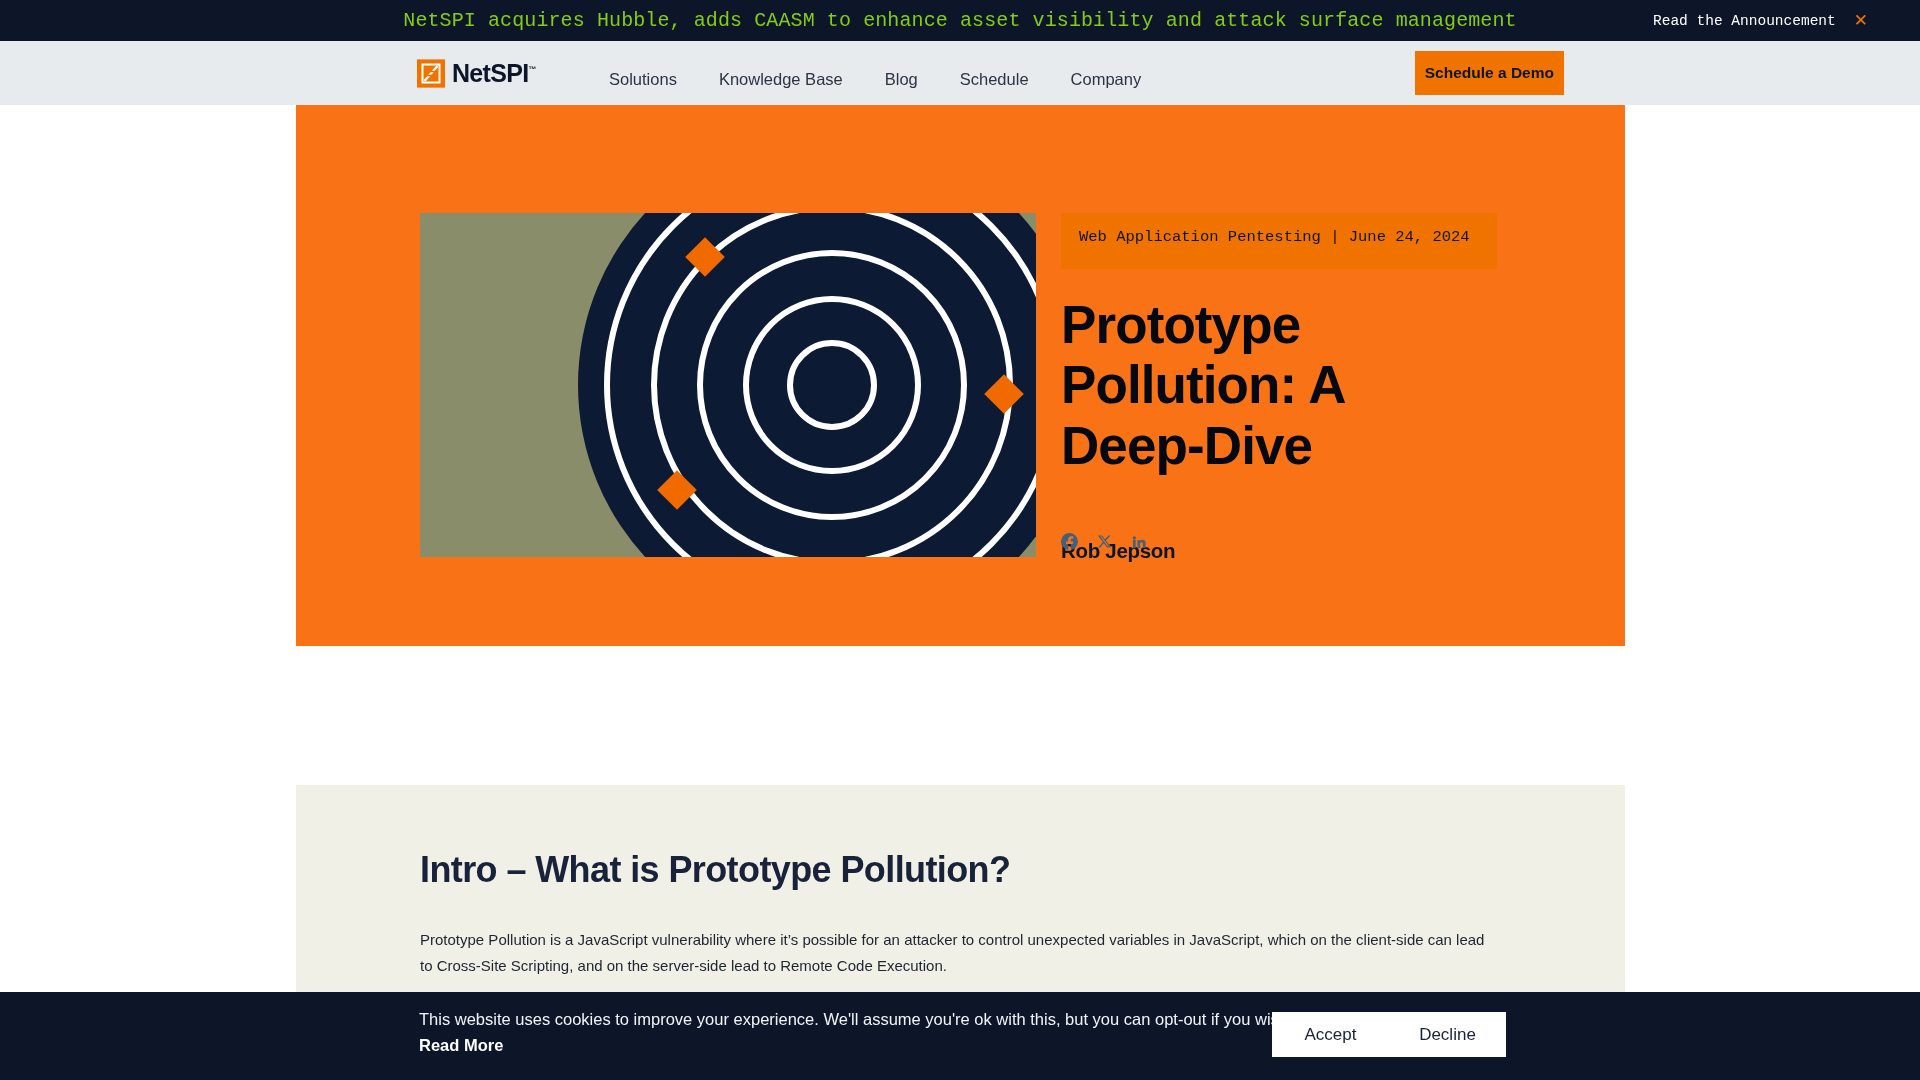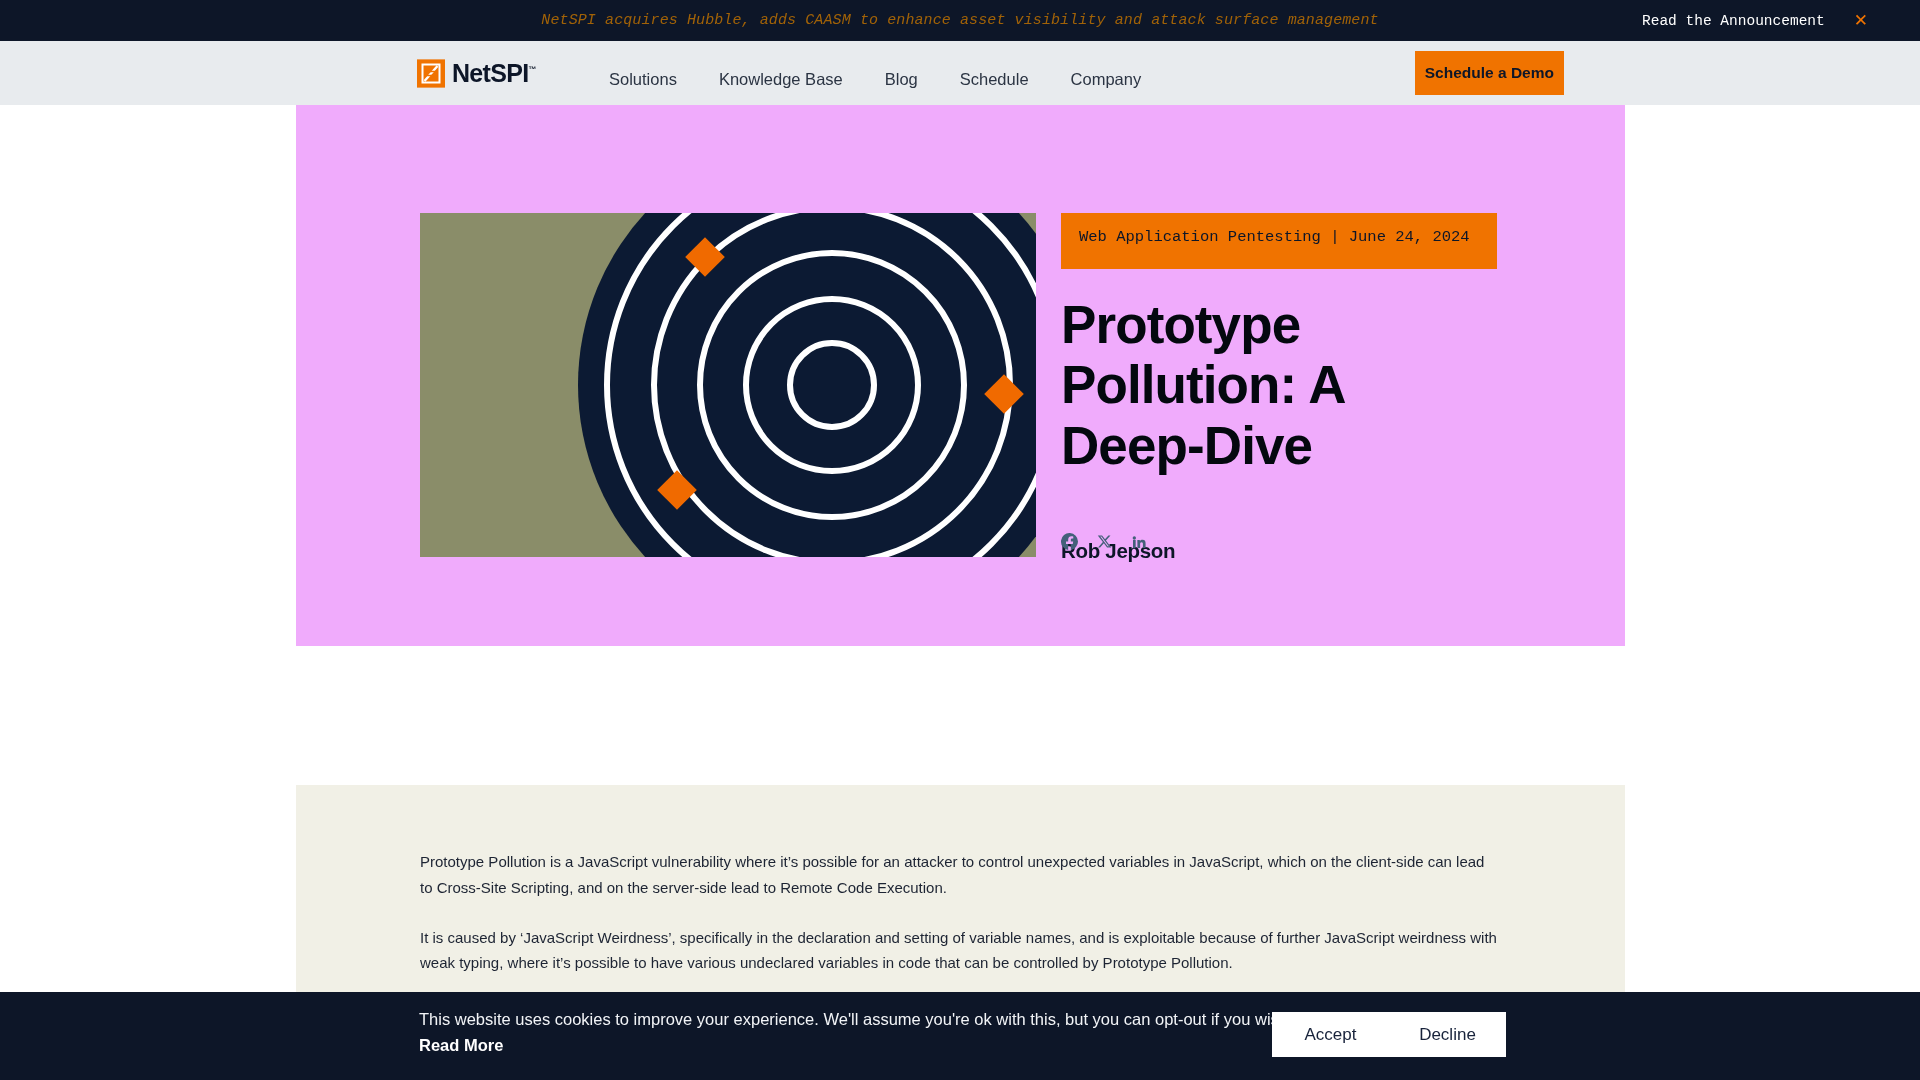--- a/index.html
+++ b/index.html
@@ -15,34 +15,33 @@
   .announce-bar {
     position: relative;
     height: 41px;
     background: #0d1628;
     display: flex;
     align-items: center;
     justify-content: center;
   }
   .announce-text {
     font-family: "Liberation Mono", "DejaVu Sans Mono", monospace;
-    font-size: 15px;
+    font-size: 20px;
     letter-spacing: 0.1px;
-    color: #a16207;
+    color: #84cc16;
     white-space: nowrap;
-    font-style: italic;
   }
   .announce-right {
     position: absolute;
     right: 52px;
     top: 0;
     height: 41px;
     display: flex;
     align-items: center;
-    gap: 29px;
+    gap: 18px;
   }
   .announce-link {
     font-family: "Liberation Mono", "DejaVu Sans Mono", monospace;
     font-size: 14.5px;
     color: #ffffff;
     text-decoration: none;
     white-space: nowrap;
   }
   .announce-close {
     color: #f07300;
@@ -125,21 +124,21 @@
 
   
   .canvas { position: relative; background: #fff; height: 975px; }
 
   .hero {
     position: absolute;
     left: 296px;
     top: 0;
     width: 1329px;
     height: 541px;
-    background: #f0abfc;
+    background: #f97316;
   }
   .hero-inner {
     position: absolute;
     left: 124px;
     top: 108px;
     display: flex;
     gap: 25px;
   }
 
   .hero-art {
@@ -341,20 +340,21 @@
             </svg>
           </a>
         </div>
       </div>
 
     </div>
   </section>
 
   <section class="article">
     <div class="article-inner">
+      <h2>Intro – What is Prototype Pollution?</h2>
       <p>Prototype Pollution is a JavaScript vulnerability where it’s possible for an attacker to control unexpected variables in JavaScript, which on the client-side can lead to Cross-Site Scripting, and on the server-side lead to Remote Code Execution.</p>
       <p>It is caused by ‘JavaScript Weirdness’, specifically in the declaration and setting of variable names, and is exploitable because of further JavaScript weirdness with weak typing, where it’s possible to have various undeclared variables in code that can be controlled by Prototype Pollution.</p>
 
     </div>
   </section>
 
   <div class="cookie">
     <div class="cookie-text">This website uses cookies to improve your experience. We'll assume you're ok with this, but you can opt-out if you wish.</div>
     <a class="cookie-readmore" href="#">Read More</a>
     <div class="cookie-btns">

